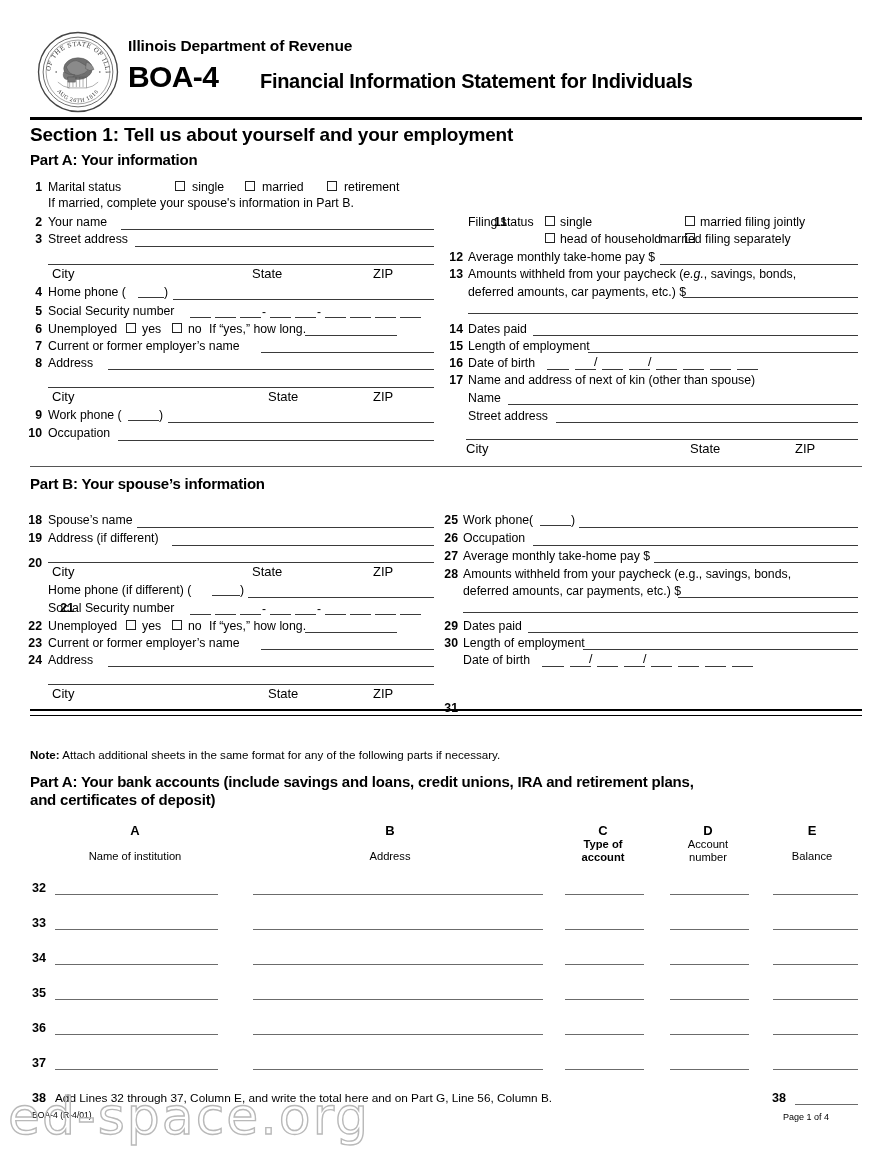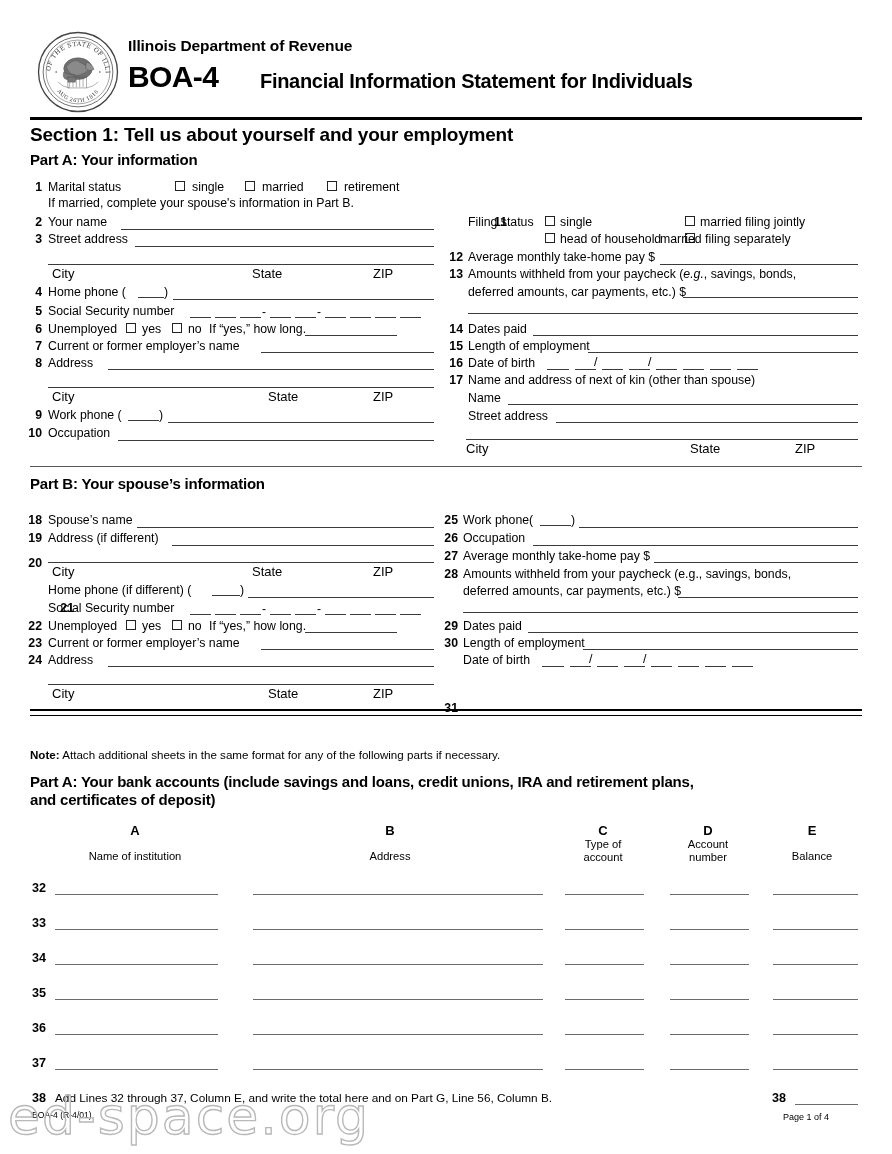--- a/index.html
+++ b/index.html
@@ -334,21 +334,21 @@
   <div class="part-h" style="left:30px;top:773px;">Part A:   Your bank accounts (include savings and loans, credit unions, IRA and retirement plans,</div>
   <div class="part-h" style="left:30px;top:791px;">and certificates of deposit)</div>
 
   <div class="colh" style="left:75px;top:823px;width:120px;">A</div>
   <div class="colsub" style="left:55px;top:850px;width:160px;">Name of institution</div>
 
   <div class="colh" style="left:330px;top:823px;width:120px;">B</div>
   <div class="colsub" style="left:330px;top:850px;width:120px;">Address</div>
 
   <div class="colh" style="left:563px;top:823px;width:80px;">C</div>
-  <div class="colsub" style="left:563px;top:838px;width:80px;white-space:pre;">Type of
+  <div class="colsub" style="left:563px;top:838px;width:80px;white-space:pre;font-weight:bold;">Type of
 account</div>
 
   <div class="colh" style="left:668px;top:823px;width:80px;">D</div>
   <div class="colsub" style="left:668px;top:838px;width:80px;white-space:pre;">Account
 number</div>
 
   <div class="colh" style="left:772px;top:823px;width:80px;">E</div>
   <div class="colsub" style="left:772px;top:850px;width:80px;">Balance</div>
 
   <div>

